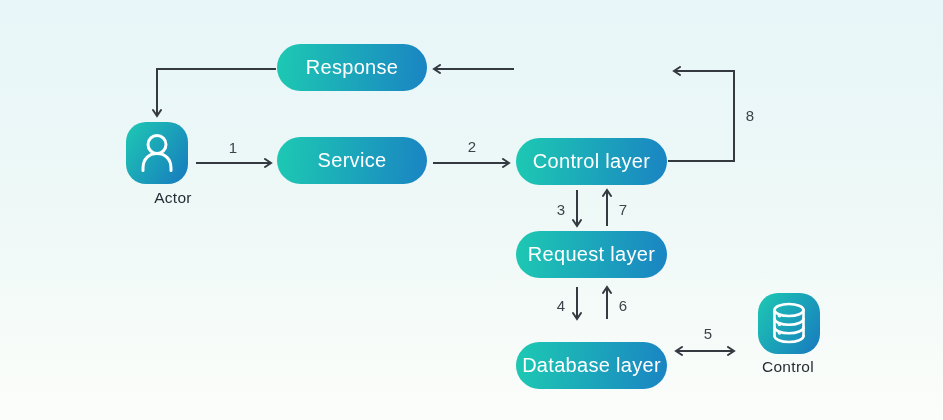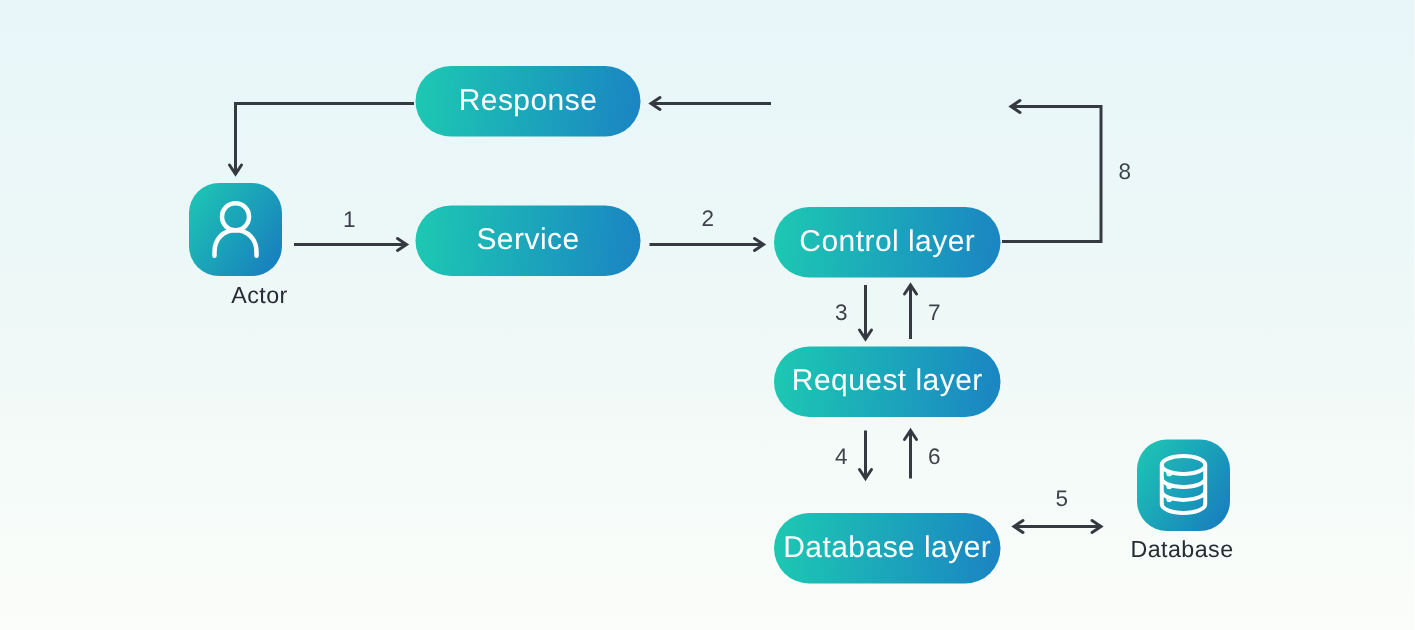--- a/index.html
+++ b/index.html
@@ -101,21 +101,21 @@
       <path d="M16.5,17 V43"></path>
       <path d="M45.5,17 V43"></path>
       <path d="M16.5,43 A14.5,6 0 0 0 45.5,43"></path>
       <path d="M16.5,25.7 A14.5,6 0 0 0 45.5,25.7"></path>
       <path d="M16.5,34.3 A14.5,6 0 0 0 45.5,34.3"></path>
       <circle cx="21.5" cy="22.6" r="0.6" fill="#ffffff"></circle>
       <circle cx="21.5" cy="31.2" r="0.6" fill="#ffffff"></circle>
       <circle cx="21.5" cy="39.8" r="0.6" fill="#ffffff"></circle>
     </svg>
   </div>
-  <div class="caption c-db">Database</div>
+  <div class="caption c-db">Control</div>
 
   <div class="step s1">1</div>
   <div class="step s2">2</div>
   <div class="step s3">3</div>
   <div class="step s4">4</div>
   <div class="step s5">5</div>
   <div class="step s6">6</div>
   <div class="step s7">7</div>
   <div class="step s8">8</div>
 

